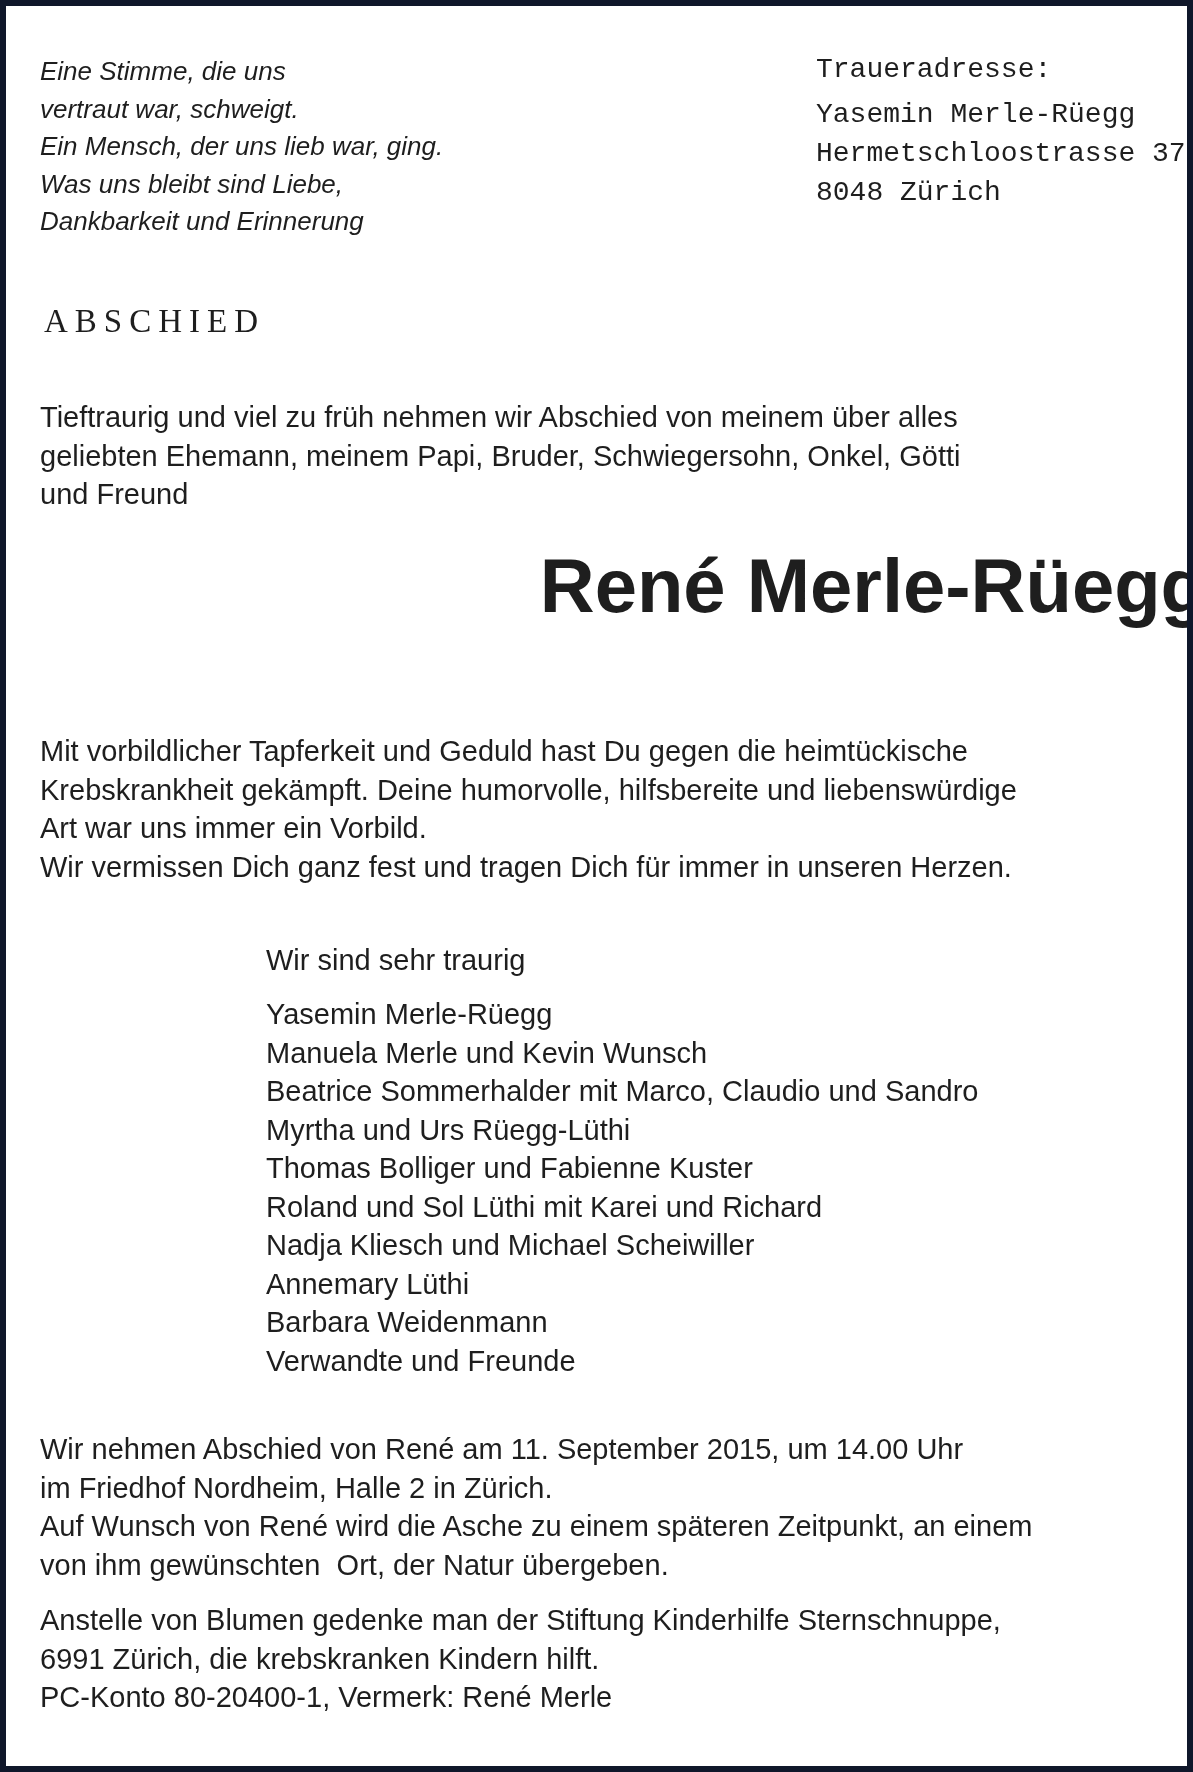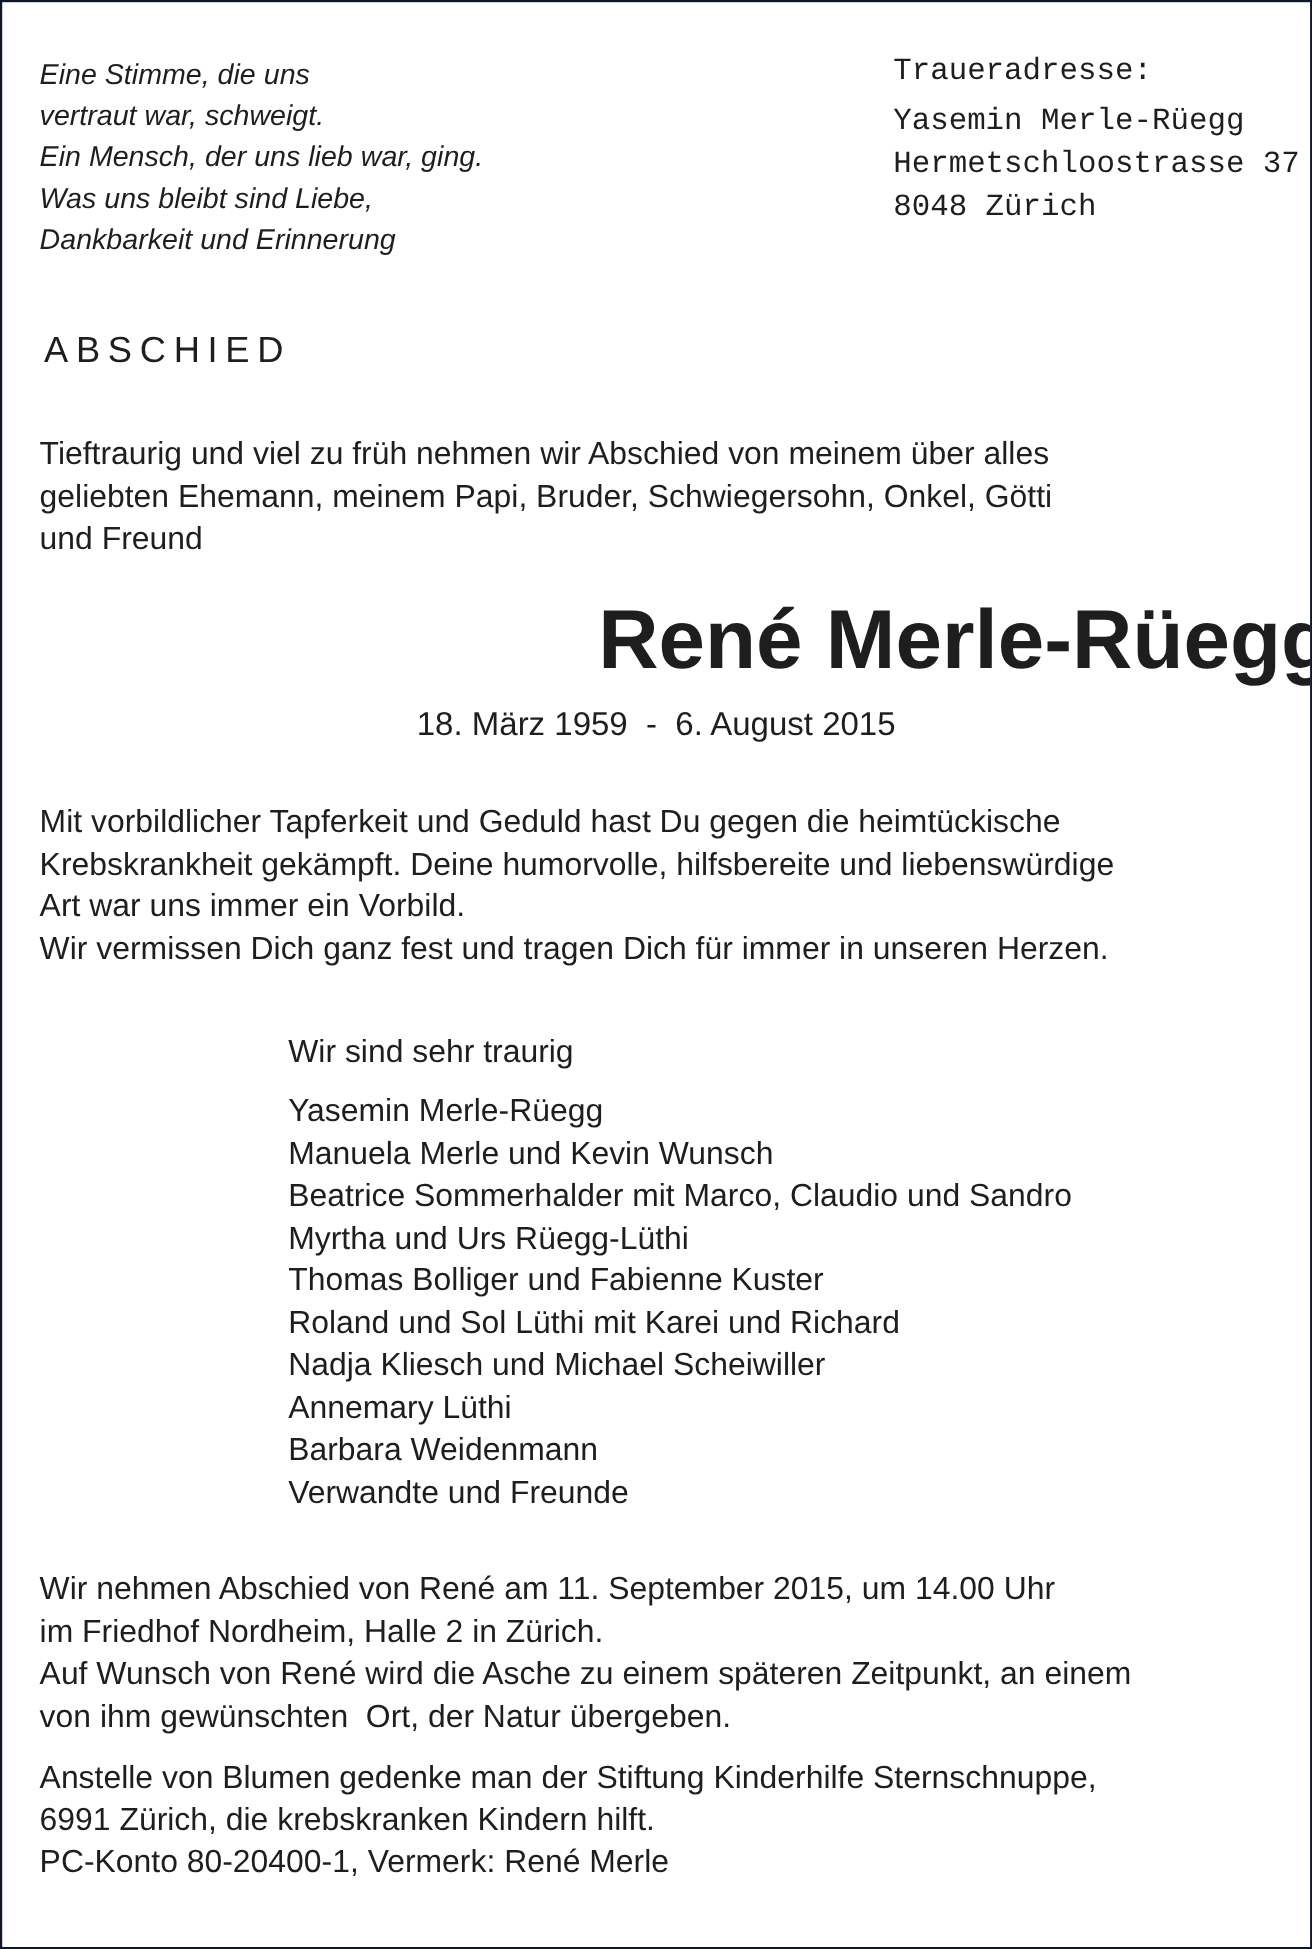--- a/index.html
+++ b/index.html
@@ -6,21 +6,21 @@
     margin: 0;
     padding: 0;
     background: #8a8a8a;
   }
   .page {
     position: relative;
     width: 1193px;
     height: 1772px;
     box-sizing: border-box;
     background: #ffffff;
-    border: 2px solid #0f172a;
+    border: 6px solid #0f172a;
     font-family: "Liberation Sans", "DejaVu Sans", sans-serif;
     color: #1e1e1e;
     overflow: hidden;
   }
   .pre { white-space: pre-wrap; }
 
   .poem {
     position: absolute;
     left: 34px;
     top: 47px;
@@ -38,20 +38,21 @@
   }
   .address-label { line-height: 40px; }
   .address-lines { margin-top: 5px; line-height: 39px; }
 
   .abschied-title {
     position: absolute;
     left: 38px;
     top: 297px;
     font-size: 33px;
     letter-spacing: 7px;
+    font-family: Liberation Serif, serif;
   }
 
   .body-par {
     position: absolute;
     left: 34px;
     font-size: 29px;
     line-height: 38.5px;
   }
   .intro   { top: 392px; }
   .tribute { top: 694px; margin-top: 32px; }
@@ -108,21 +109,20 @@
   </div>
 
   <div class="abschied-title">ABSCHIED</div>
 
   <div class="body-par intro pre">Tieftraurig und viel zu früh nehmen wir Abschied von meinem über alles
 geliebten Ehemann, meinem Papi, Bruder, Schwiegersohn, Onkel, Götti
 und Freund</div>
 
   <div class="deceased-name">René Merle-Rüegg</div>
 
-  <div class="life-dates pre">18. März 1959  -  6. August 2015</div>
 
   <div class="body-par tribute pre">Mit vorbildlicher Tapferkeit und Geduld hast Du gegen die heimtückische
 Krebskrankheit gekämpft. Deine humorvolle, hilfsbereite und liebenswürdige
 Art war uns immer ein Vorbild.
 Wir vermissen Dich ganz fest und tragen Dich für immer in unseren Herzen.</div>
 
   <div class="mourners">
     <div class="mourners-heading">Wir sind sehr traurig</div>
     <div class="mourner-row">Yasemin Merle-Rüegg</div>
     <div class="mourner-row">Manuela Merle und Kevin Wunsch</div>

